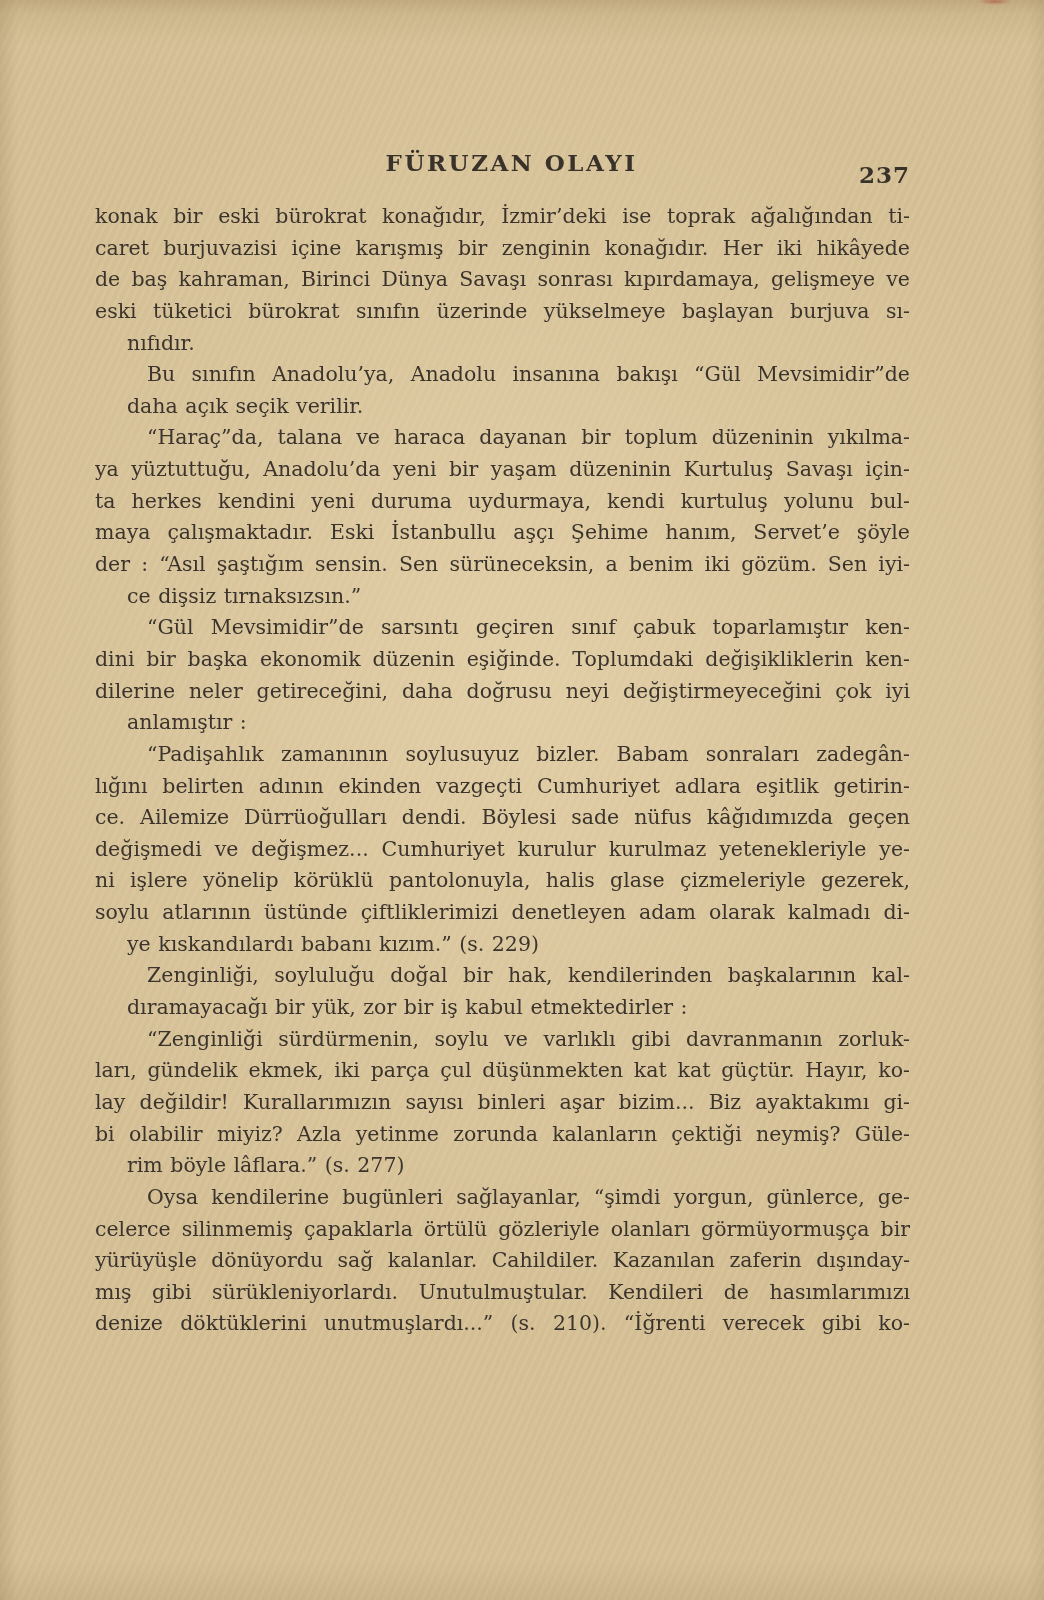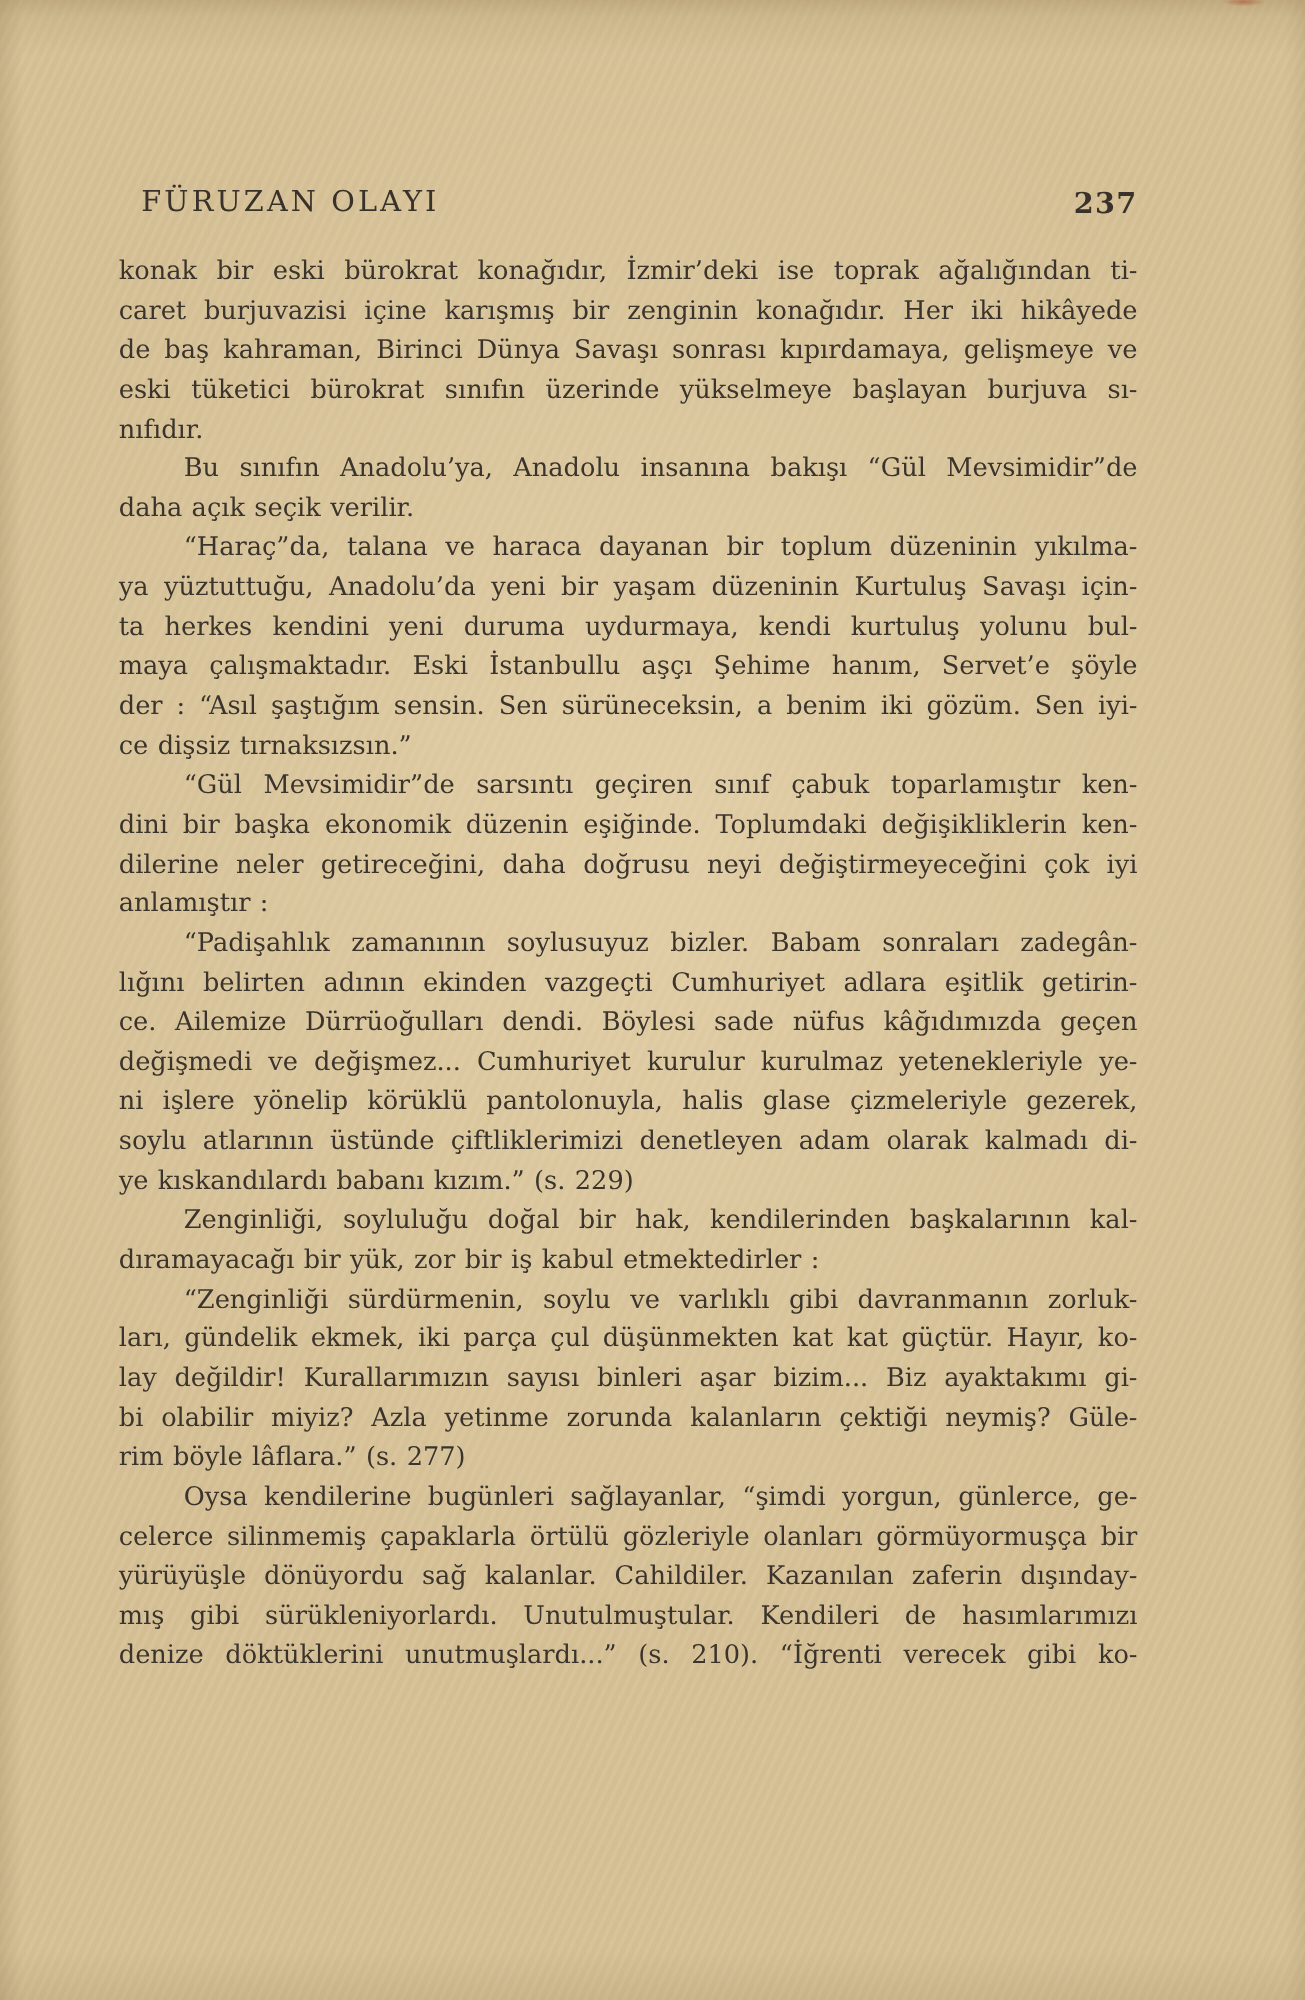--- a/index.html
+++ b/index.html
@@ -35,31 +35,31 @@
   }
   .running-head {
     position: absolute;
     left: 95px;
     top: 149px;
     width: 815px;
     height: 30px;
   }
   .head-title {
     display: block;
-    text-align: left;
+    text-align: center;
     font-size: 23px;
-    font-weight: normal;
+    font-weight: bold;
     letter-spacing: 2.5px;
     color: #39322a;
     text-indent: 18px; 
   }
   .page-number {
     position: absolute;
     right: 0;
-    top: 0;
+    top: 12px;
     font-size: 23px;
     font-weight: bold;
     letter-spacing: 1px;
     color: #39322a;
   }
   .body-text {
     position: absolute;
     left: 95px;
     top: 201px;
     width: 815px;
@@ -68,21 +68,21 @@
     word-spacing: 1px;
   }
   .ln {
     height: 31.65px;
     overflow: hidden;
     text-align: justify;
     text-align-last: justify;
     white-space: normal;
   }
   .ln.in { text-indent: 52px; }
-  .ln.pl { text-align-last: left; }
+  .ln.pl { text-align-last: left; margin-left: 32px; }
 </style>
 </head>
 <body>
 
 <div class="page">
 
   <div class="blemish"></div>
 
   <div class="running-head">
     <span class="head-title">FÜRUZAN OLAYI</span>

